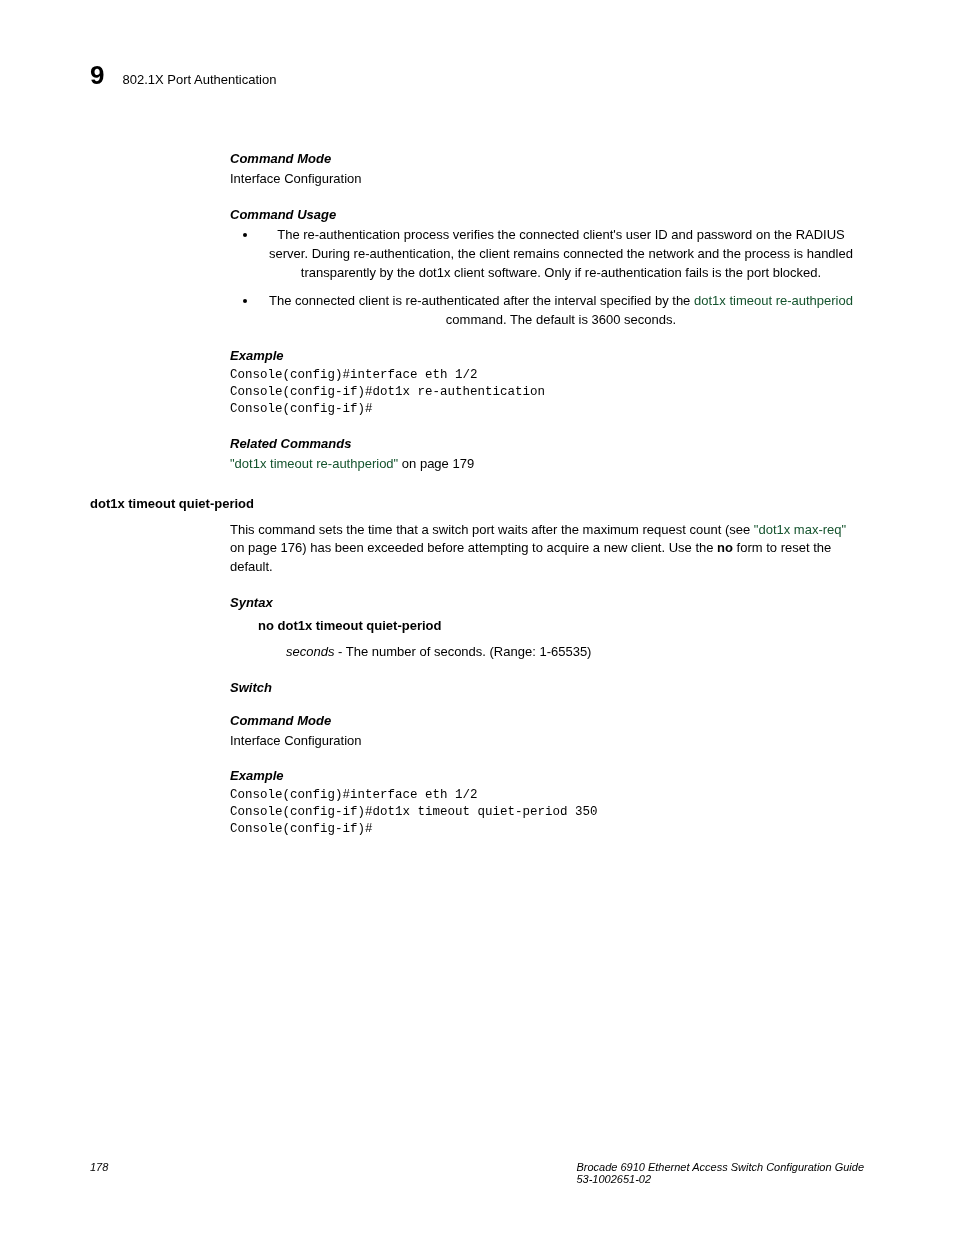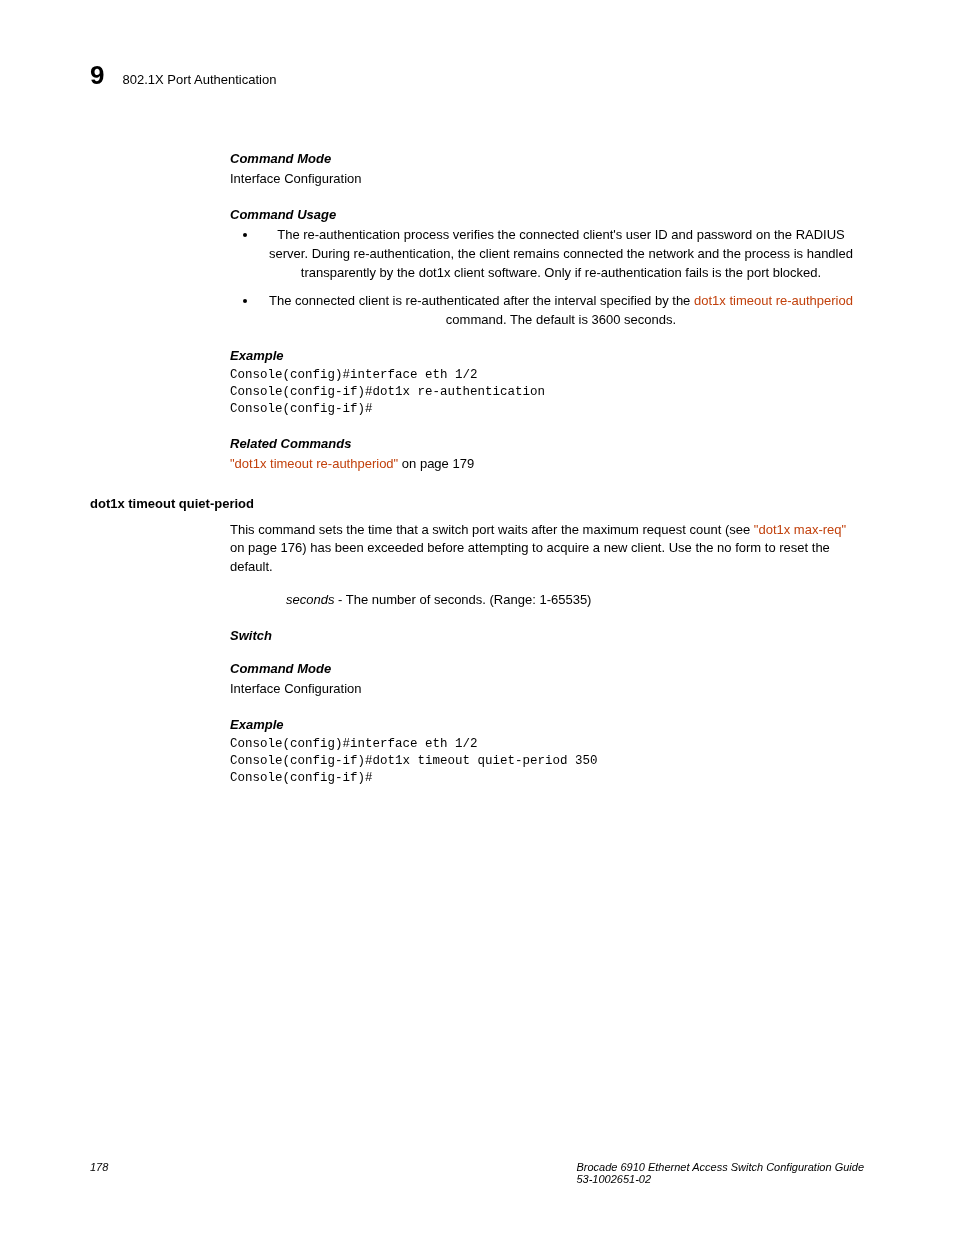--- a/index.html
+++ b/index.html
@@ -54,21 +54,21 @@
     list-style: disc;
     padding-left: 28px;
     margin: 4px 0 14px 0;
   }
   ul.bullets li {
     margin-bottom: 10px;
     line-height: 1.45;
     text-align: center;
   }
   .link {
-    color: #c2410c;
+    color: #14532d;
   }
   .codeblock {
     font-family: "Courier New", Courier, monospace;
     font-size: 12.5px;
     white-space: pre;
     line-height: 1.35;
     margin: 4px 0 14px 0;
   }
   .cmdname {
     font-weight: bold;
@@ -91,21 +91,21 @@
   }
   .footer {
     position: absolute;
     left: 90px; right: 90px;
     bottom: 50px;
     font-size: 11px;
     font-style: italic;
   }
   .footer .left { float: left; font-style: italic;}
   .footer .right { float: right; text-align: left; font-style: italic;}
-  .nobold { font-weight: normal; }
+  .nobold { font-weight: bold; }
 </style>
 </head>
 <body>
 
 <div class="page">
 
   <div class="header">
     <span class="chapnum">9</span>
     <span class="chaptitle">802.1X Port Authentication</span>
   </div>
@@ -134,21 +134,25 @@
     <div class="para">
       <span class="link">"dot1x timeout re-authperiod"</span><span> on page 179</span>
     </div>
 
     <div class="cmdname">dot1x timeout quiet-period</div>
 
     <div class="para">
       <span>This command sets the time that a switch port waits after the maximum request count (see </span><span class="link">"dot1x max-req"</span><span> on page 176) has been exceeded before attempting to acquire a new client. Use the </span><span class="nobold">no</span><span> form to reset the default.</span>
     </div>
 
+    <div class="h4">Syntax</div>
     <div class="syntax-block">
+      <div>
+        <span class="bold">no dot1x timeout quiet-period</span>
+      </div>
     </div>
     <div class="syntax-desc">
       <span class="ital" style="font-style:italic">seconds</span><span> - The number of seconds. (Range: 1-65535)</span>
     </div>
 
     <div class="h4">Switch</div>
 
     <div class="h4">Command Mode</div>
     <div class="para">Interface Configuration</div>
 

